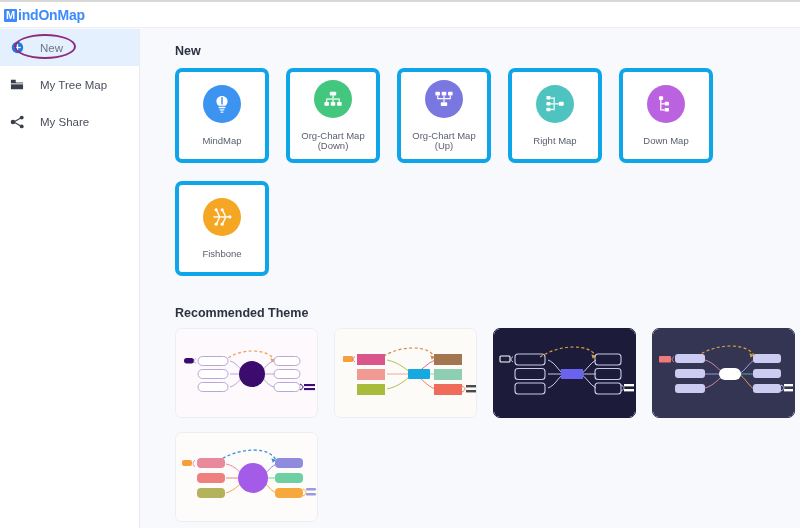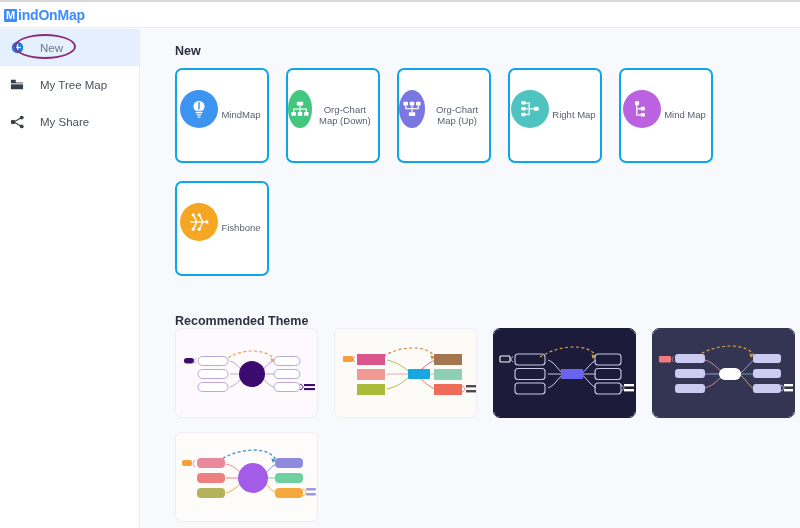--- a/index.html
+++ b/index.html
@@ -82,34 +82,34 @@
     position: absolute; left: 140px; top: 29px;
     width: 660px; height: 499px;
     background: #f8f9fd;
     padding: 0;
   }
   .section-title {
     position: absolute;
     font-size: 12.5px; font-weight: bold; color: #2d3142;
   }
   #title-new { left: 35px; top: 15px; }
-  #title-theme { left: 35px; top: 277px; margin-top: 8px; }
+  #title-theme { left: 35px; top: 277px; }
   
   .card-grid {
     position: absolute; left: 35px; top: 39px;
     width: 610px;
     display: flex; flex-wrap: wrap;
     gap: 18px 17px;
   }
   .new-card {
     width: 94px; height: 95px;
     background: #ffffff;
-    border: 2px solid #0ea5e9;
+    border: 4px solid #0ea5e9;
     border-radius: 7px;
-    display: flex; flex-direction: row;
+    display: flex; flex-direction: column;
     align-items: center; justify-content: center;
     cursor: pointer;
   }
   .circ {
     width: 38px; height: 38px; border-radius: 50%;
     display: flex; align-items: center; justify-content: center;
     margin-bottom: 13px;
   }
   .card-label {
     font-size: 9.5px; color: #5b6070;
@@ -263,21 +263,21 @@
         <span class="circ" style="background:#bb62e0">
           <svg width="22" height="22" viewBox="0 0 24 24">
             <rect x="4.3" y="3.6" width="4.6" height="4" rx="0.8" fill="#ffffff"></rect>
             <rect x="5.6" y="7.6" width="1.4" height="11.6" fill="#ffffff"></rect>
             <rect x="7" y="11.1" width="3.6" height="1.4" fill="#ffffff"></rect>
             <rect x="7" y="17.8" width="3.6" height="1.4" fill="#ffffff"></rect>
             <rect x="10.6" y="9.6" width="4.6" height="4" rx="0.8" fill="#ffffff"></rect>
             <rect x="10.6" y="16.3" width="4.6" height="4" rx="0.8" fill="#ffffff"></rect>
           </svg>
         </span>
-        <span class="card-label">Mind Map</span>
+        <span class="card-label">Down Map</span>
       </div>
 
       <div class="new-card">
         <span class="circ" style="background:#f5a623">
           <svg width="22" height="22" viewBox="0 0 24 24">
             <rect x="2.6" y="11.2" width="18.8" height="1.5" fill="#ffffff"></rect>
             <line x1="6" y1="4.5" x2="9.4" y2="11.8" stroke="#ffffff" stroke-width="1.5"></line>
             <line x1="6" y1="19.5" x2="9.4" y2="12.2" stroke="#ffffff" stroke-width="1.5"></line>
             <line x1="12.6" y1="4.5" x2="16" y2="11.8" stroke="#ffffff" stroke-width="1.5"></line>
             <line x1="12.6" y1="19.5" x2="16" y2="12.2" stroke="#ffffff" stroke-width="1.5"></line>

